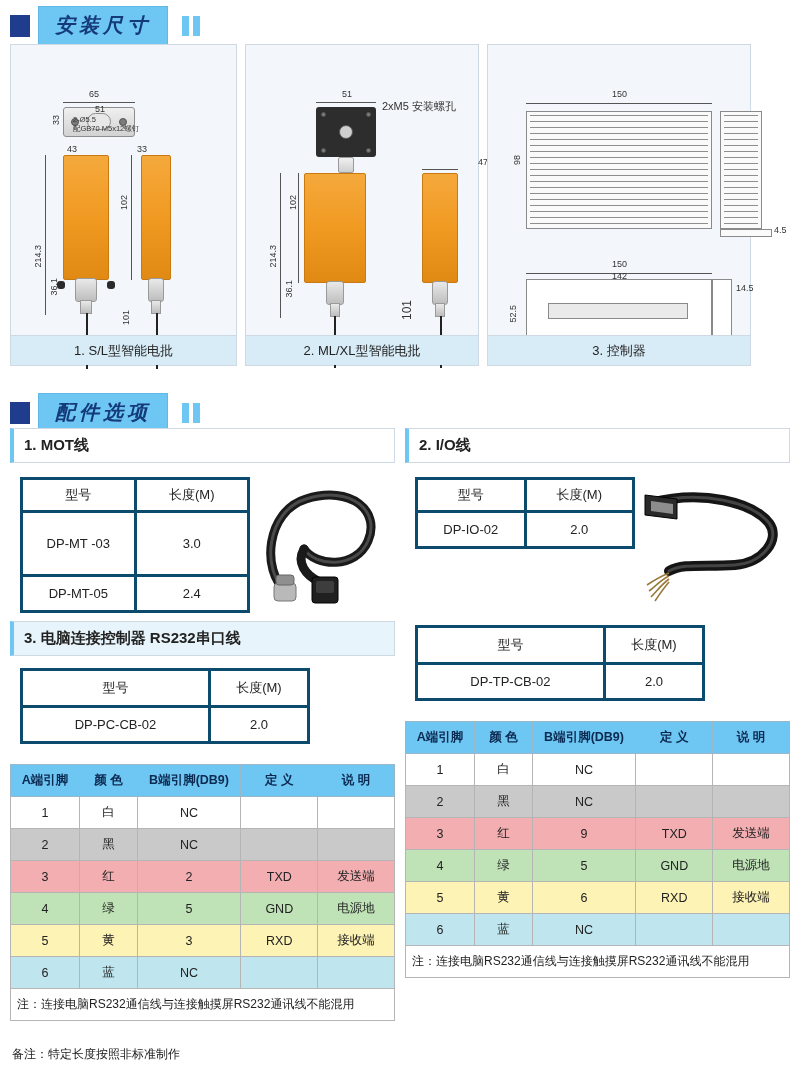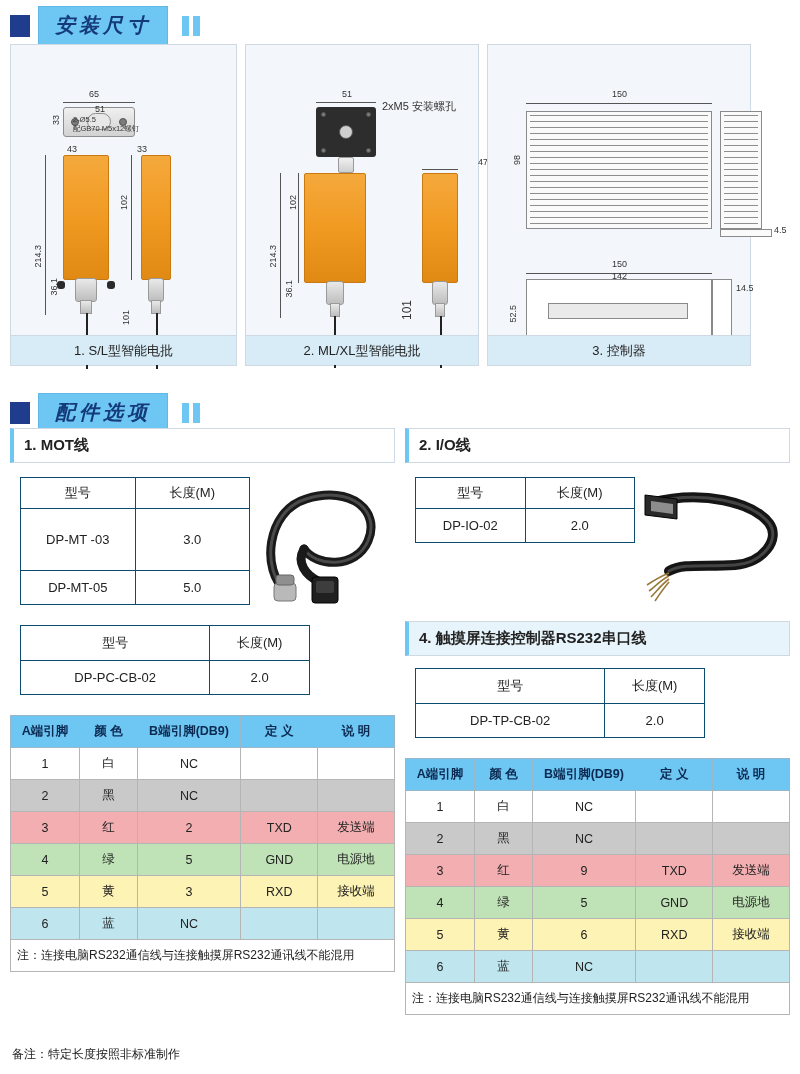--- a/index.html
+++ b/index.html
@@ -119,21 +119,21 @@
     font-size: 15px; font-weight: bold; color:#222;
     padding: 7px 10px;
   }
   .acc-title.blue { background:#e8f4fb; }
 
   table.t {
     border-collapse: collapse;
     font-size: 13px;
   }
   table.t td, table.t th {
-    border:1px solid #0c4a6e;
+    border:3px solid #0c4a6e;
     padding: 6px 4px;
     text-align:center;
     font-weight: normal;
   }
   table.t th { background:#fff; }
 
   
   .cable-art { position:absolute; }
   .cable-art svg { display:block; }
 
@@ -304,38 +304,39 @@
             <tr>
           <th style="width:115px;">型号</th>
           <th style="width:115px;">长度(M)</th>
         </tr>
         <tr>
           <td style="padding:23px 4px;margin-left:48px;">DP-MT -03</td>
           <td style="padding:9px 4px;">3.0</td>
         </tr>
         <tr>
           <td style="padding:9px 4px;">DP-MT-05</td>
-          <td style="padding:9px 4px;">5.0</td>
+          <td style="padding:9px 4px;">2.4</td>
         </tr>
       </tbody>
         </table>
 
       <div class="cable-art" style="left:246px; top:8px;">
         <svg width="135" height="140" viewBox="0 0 135 140">
           <path d="M30 120 C 5 100, 10 40, 50 28 C 95 14, 125 40, 112 70 C 100 98, 60 96, 48 78" fill="none" stroke="#1a1a1a" stroke-width="9" stroke-linecap="round"></path>
           <path d="M30 120 C 5 100, 10 40, 50 28 C 95 14, 125 40, 112 70 C 100 98, 60 96, 48 78" fill="none" stroke="#4a4a4a" stroke-width="3" stroke-linecap="round"></path>
           <path d="M48 78 C 40 92, 50 104, 62 110" fill="none" stroke="#1a1a1a" stroke-width="9" stroke-linecap="round"></path>
           <rect x="56" y="106" width="26" height="26" rx="3" fill="#202020" stroke="#000"></rect>
           <rect x="60" y="110" width="18" height="12" rx="2" fill="#3d3d3d"></rect>
           <rect x="18" y="112" width="22" height="18" rx="4" fill="#b9b9b9" stroke="#777"></rect>
           <rect x="20" y="104" width="18" height="10" rx="3" fill="#8f8f8f" stroke="#666"></rect>
         </svg>
       </div>
     </div>
 
+    <div class="acc-title blue" style="margin-top:8px;">3. 电脑连接控制器 RS232串口线</div>
 
     <table class="t" style="margin:12px 0 0 10px; width:290px;">
       <tbody>
           <tr>
         <th style="width:190px; padding:8px 4px;">型号</th>
         <th style="width:100px; padding:8px 4px;">长度(M)</th>
       </tr>
       <tr>
         <td style="padding:9px 4px;">DP-PC-CB-02</td>
         <td style="padding:9px 4px;">2.0</td>
@@ -428,21 +429,20 @@
           <g stroke="#9a7a3a" stroke-width="1.6" fill="none">
             <path d="M26 96 C 16 100, 10 104, 4 108"></path>
             <path d="M26 99 C 16 104, 12 110, 6 114"></path>
             <path d="M26 102 C 18 108, 14 114, 8 120"></path>
             <path d="M26 105 C 20 112, 16 118, 12 124"></path>
           </g>
         </svg>
       </div>
     </div>
 
-    <div class="acc-title blue" style="margin-top:8px;">4. 触摸屏连接控制器RS232串口线</div>
 
     <table class="t" style="margin:12px 0 0 10px; width:290px;">
       <tbody>
           <tr>
         <th style="width:190px; padding:8px 4px;">型号</th>
         <th style="width:100px; padding:8px 4px;">长度(M)</th>
       </tr>
       <tr>
         <td style="padding:9px 4px;">DP-TP-CB-02</td>
         <td style="padding:9px 4px;">2.0</td>

